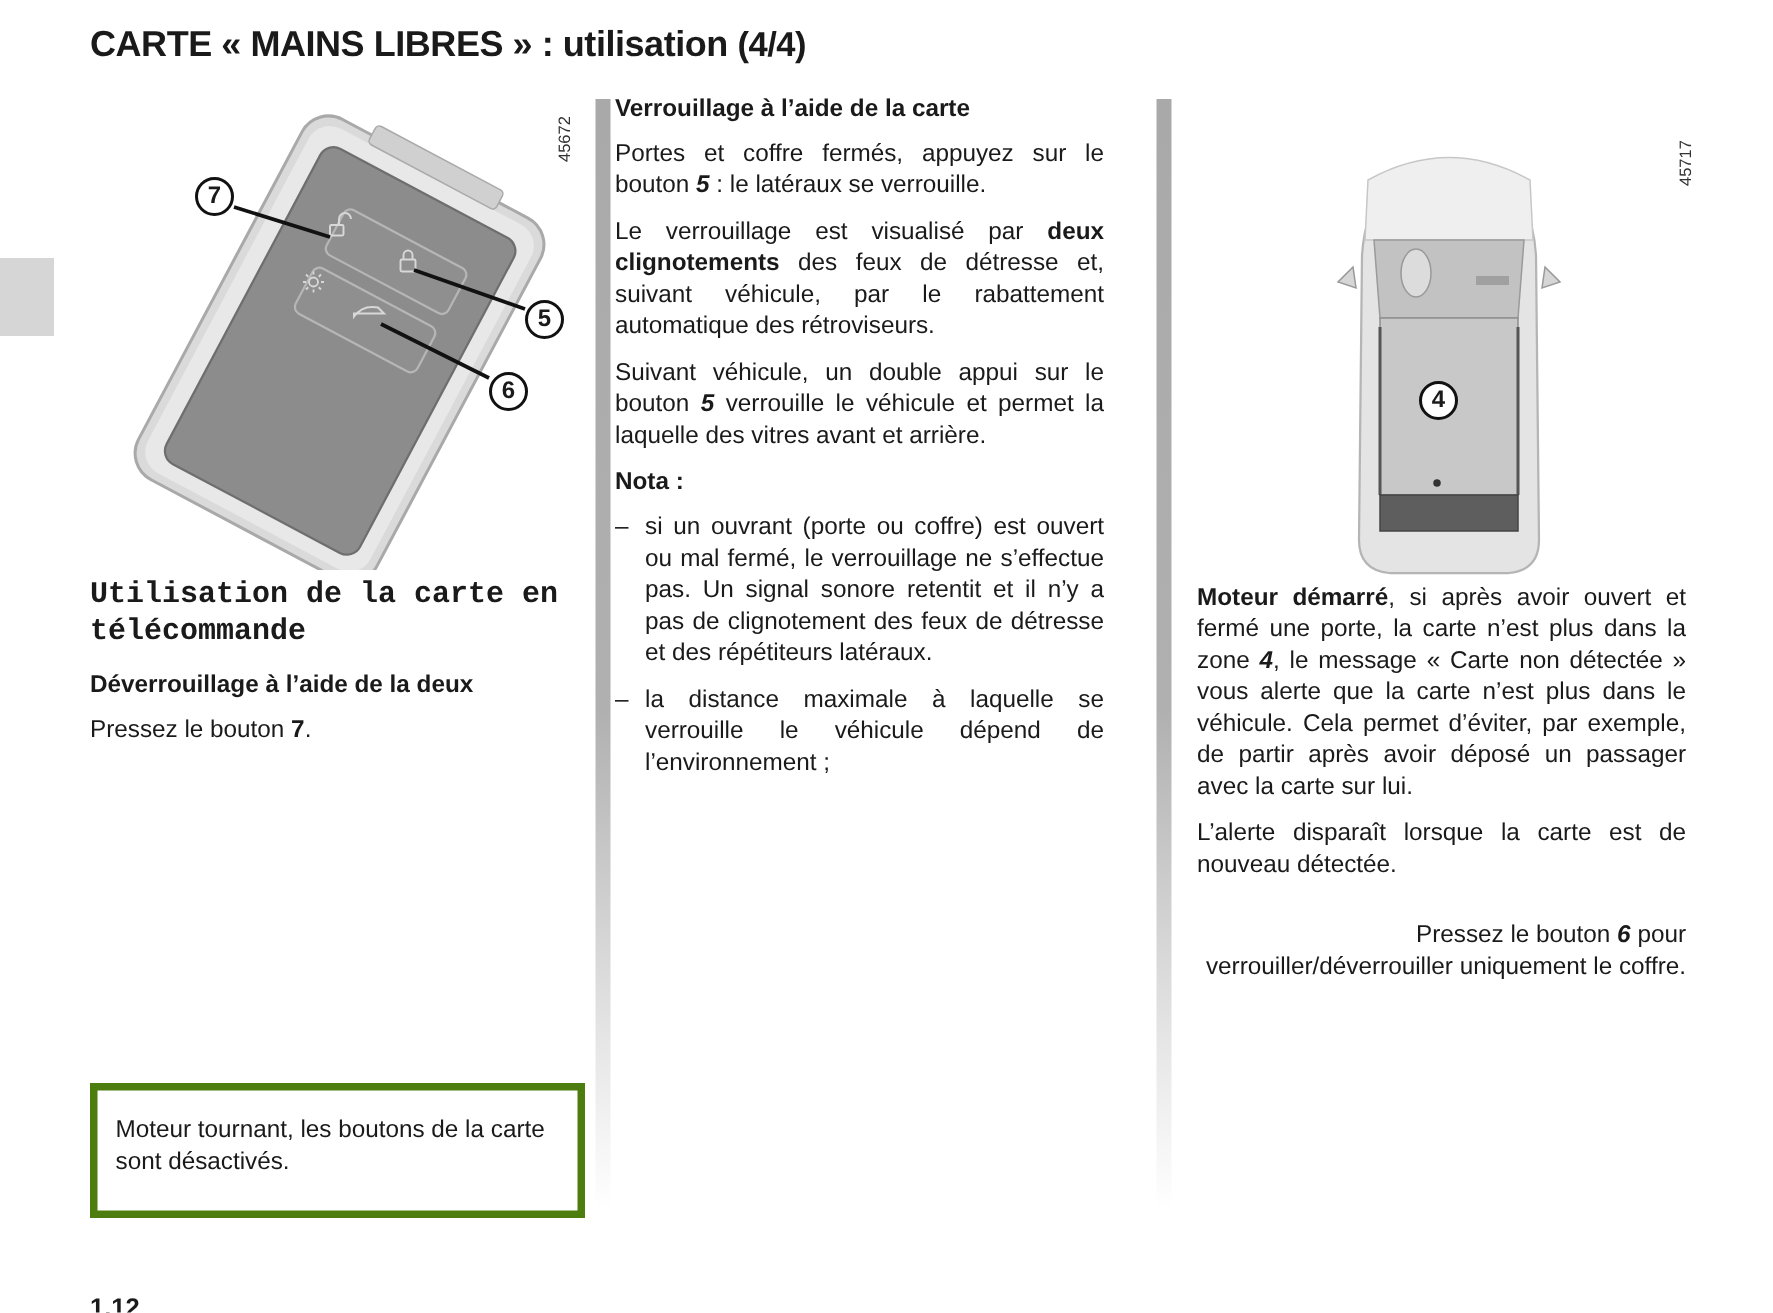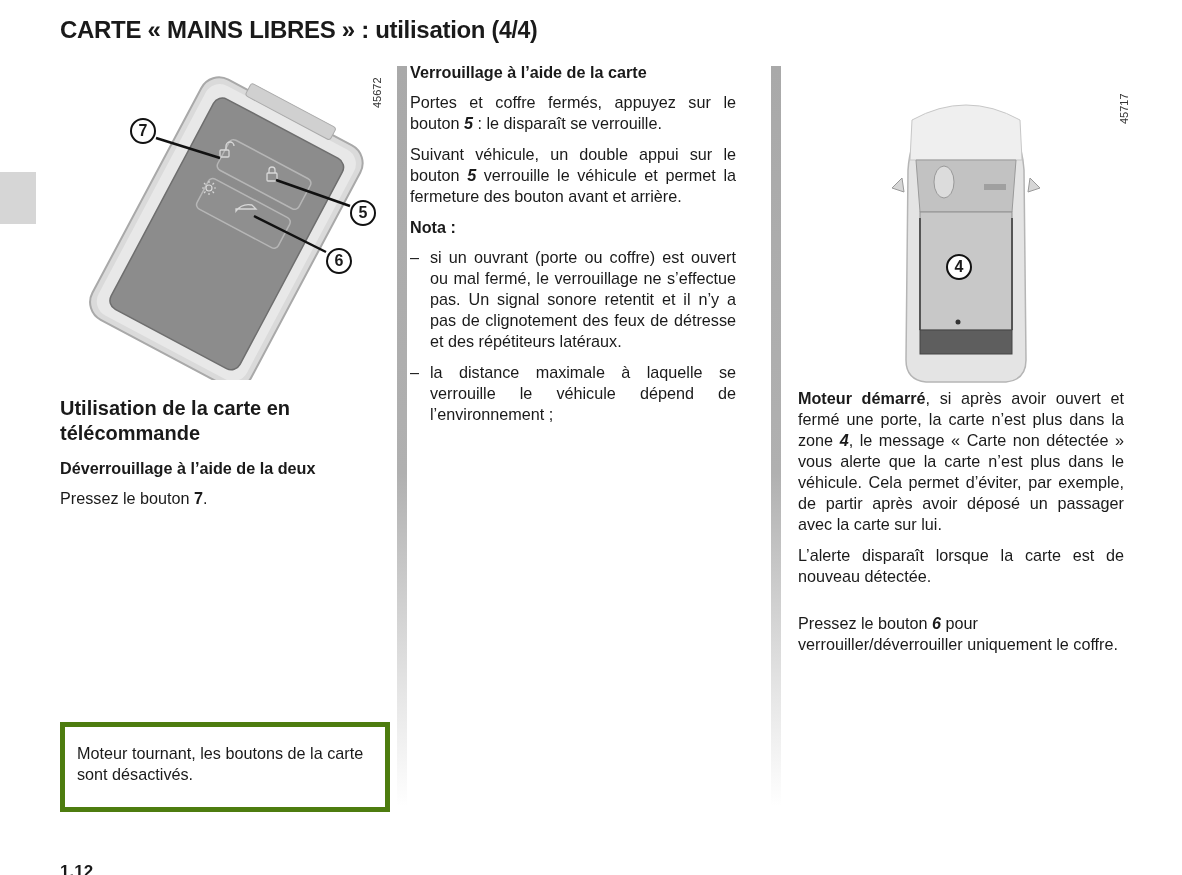--- a/index.html
+++ b/index.html
@@ -90,33 +90,34 @@
       <line x1="96" y1="78" x2="160" y2="98" stroke="#111" stroke-width="2.5"></line>
       <line x1="216" y1="120" x2="290" y2="146" stroke="#111" stroke-width="2.5"></line>
       <line x1="194" y1="156" x2="266" y2="192" stroke="#111" stroke-width="2.5"></line>
     </svg>
     <div class="callout" style="left:70px;top:58px;">7</div>
     <div class="callout" style="left:290px;top:140px;">5</div>
     <div class="callout" style="left:266px;top:188px;">6</div>
     <div class="fig-id" style="left:307px;top:48px;">45672</div>
   </div>
 
-  <div class="h2" style="margin-top:16px;">Utilisation de la carte en télécommande</div>
+  <div class="h2" style="margin-top:4px;font-family:Liberation Mono, monospace;">Utilisation de la carte en télécommande</div>
   <div class="subhead">Déverrouillage à l’aide de la deux</div>
   <p style="margin:0;"><span>Pressez le bouton </span><b>7</b><span>.</span></p>
 </div>
 
 <div class="note-box">
   <span>Moteur tournant, les boutons de la carte sont désactivés.</span>
 </div>
 
 <div class="col col2">
   <div class="subhead">Verrouillage à l’aide de la carte</div>
-  <p><span>Portes et coffre fermés, appuyez sur le bouton </span><i class="num">5</i><span> : le disparaît se verrouille.</span></p>
-  <p><span>Suivant véhicule, un double appui sur le bouton </span><i class="num">5</i><span> verrouille le véhicule et permet la fermeture des bouton avant et arrière.</span></p>
+  <p><span>Portes et coffre fermés, appuyez sur le bouton </span><i class="num">5</i><span> : le latéraux se verrouille.</span></p>
+  <p><span>Le verrouillage est visualisé par </span><b>deux clignotements</b><span> des feux de détresse et, suivant véhicule, par le rabattement automatique des rétroviseurs.</span></p>
+  <p><span>Suivant véhicule, un double appui sur le bouton </span><i class="num">5</i><span> verrouille le véhicule et permet la laquelle des vitres avant et arrière.</span></p>
   <div class="subhead">Nota :</div>
   <ul class="dash-list">
     <li>si un ouvrant (porte ou coffre) est ouvert ou mal fermé, le verrouillage ne s’effectue pas. Un signal sonore retentit et il n’y a pas de clignotement des feux de détresse et des répétiteurs latéraux.</li>
     <li>la distance maximale à laquelle se verrouille le véhicule dépend de l’environnement ;</li>
   </ul>
 </div>
 
 <div class="col col3">
   <div class="figure" style="width:326px;height:328px;">
     <svg width="326" height="328" viewBox="0 0 326 328">
@@ -132,16 +133,16 @@
       <line x1="214" y1="158" x2="214" y2="270" stroke="#555" stroke-width="2"></line>
       <rect x="122" y="270" width="92" height="24" fill="#5e5e5e" stroke="#444"></rect>
       <circle cx="160" cy="262" r="2.5" fill="#333"></circle>
     </svg>
     <div class="callout" style="left:148px;top:194px;">4</div>
     <div class="fig-id" style="left:316px;top:64px;">45717</div>
   </div>
 
   <p><b>Moteur démarré</b><span>, si après avoir ouvert et fermé une porte, la carte n’est plus dans la zone </span><i class="num">4</i><span>, le message « Carte non détectée » vous alerte que la carte n’est plus dans le véhicule. Cela permet d’éviter, par exemple, de partir après avoir déposé un passager avec la carte sur lui.</span></p>
   <p style="margin-bottom:26px;">L’alerte disparaît lorsque la carte est de nouveau détectée.</p>
-  <p style="text-align:left;"><span>Pressez le bouton </span><i class="num">6</i><span> pour verrouiller/déverrouiller uniquement le coffre.</span></p>
+  <p style="text-align:right;"><span>Pressez le bouton </span><i class="num">6</i><span> pour verrouiller/déverrouiller uniquement le coffre.</span></p>
 </div>
 
 <div class="page-num">1.12</div>
 
 </body></html>

